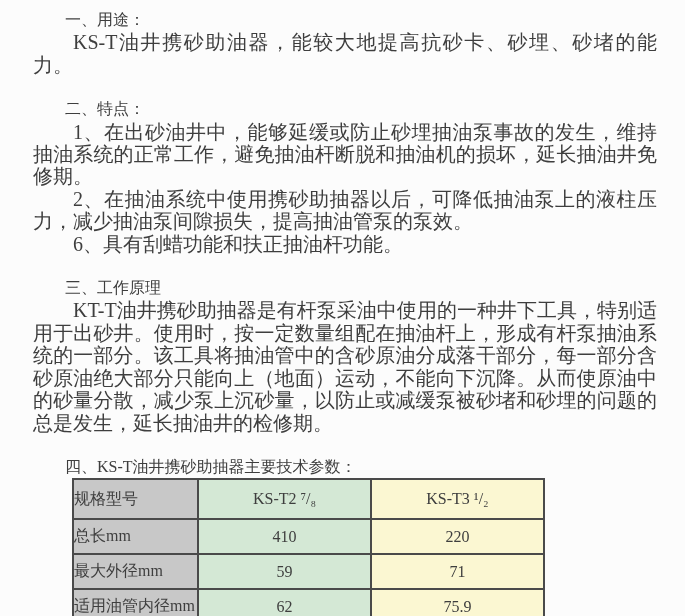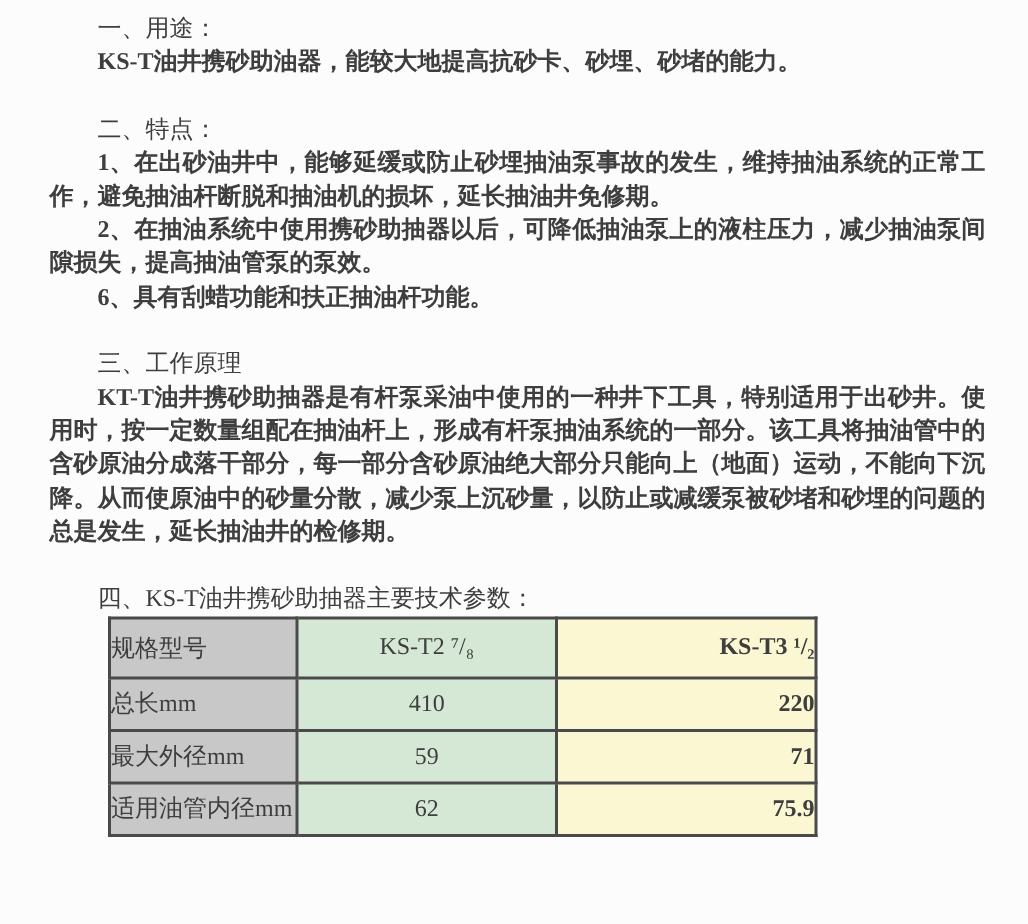--- a/index.html
+++ b/index.html
@@ -20,25 +20,24 @@
   .h {
     margin: 22px 0 0 0;
     font-size: 16px;
     line-height: 22.4px;
     text-indent: 2em;
     white-space: nowrap;
   }
   .h.first { margin-top: 0; }
   .p {
     margin: 0;
-    font-size: 16px;
+    font-size: 20px;
     line-height: 22.4px;
     text-indent: 2em;
     text-align: justify;
-    font-weight: bold;
   }
   table.specs {
     margin: 0 0 0 39px;
     border-collapse: collapse;
     table-layout: fixed;
     width: 465px;
     font-size: 16px;
   }
   table.specs td {
     border: 2px solid #4a4a4a;
@@ -47,21 +46,21 @@
     vertical-align: middle;
   }
   table.specs tr.head td { height: 38px; margin-top: 24px; }
   td.lab {
     background: #c8c8c8;
     width: 123px;
     padding-left: 13px;
     text-align: left;
   }
   td.grn { background: #d4e8d5; width: 171px; text-align: center; }
-  td.yel { background: #fbf7d2; width: 171px; text-align: right; font-weight: bold; }
+  td.yel { background: #fbf7d2; width: 171px; text-align: center; }
 </style>
 </head>
 <body>
 
 <div class="doc">
 
   <p class="h first">一、用途：</p>
   <p class="p">KS-T油井携砂助油器，能较大地提高抗砂卡、砂埋、砂堵的能力。</p>
 
   <p class="h">二、特点：</p>

